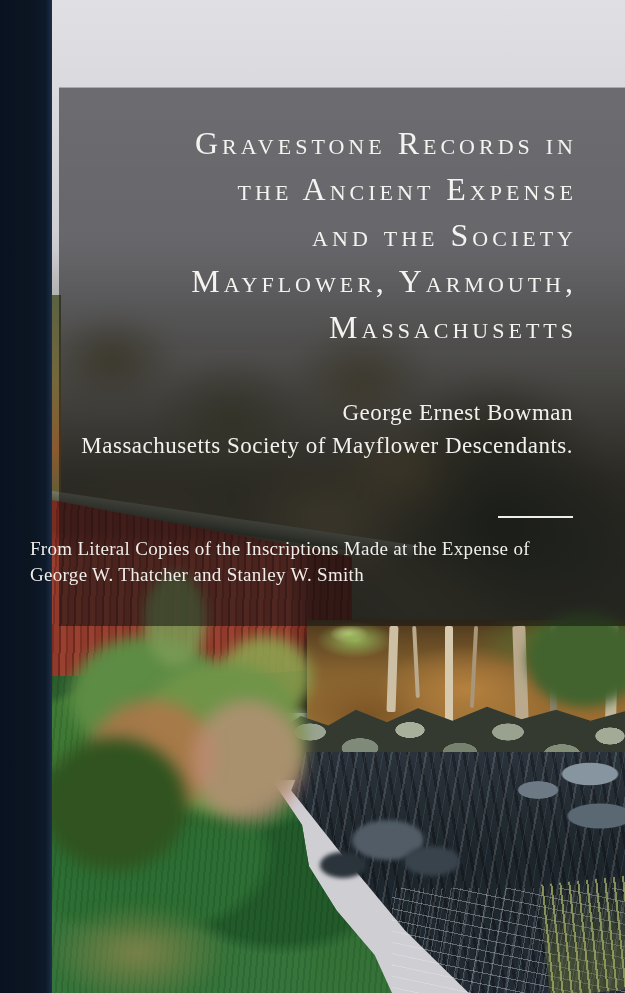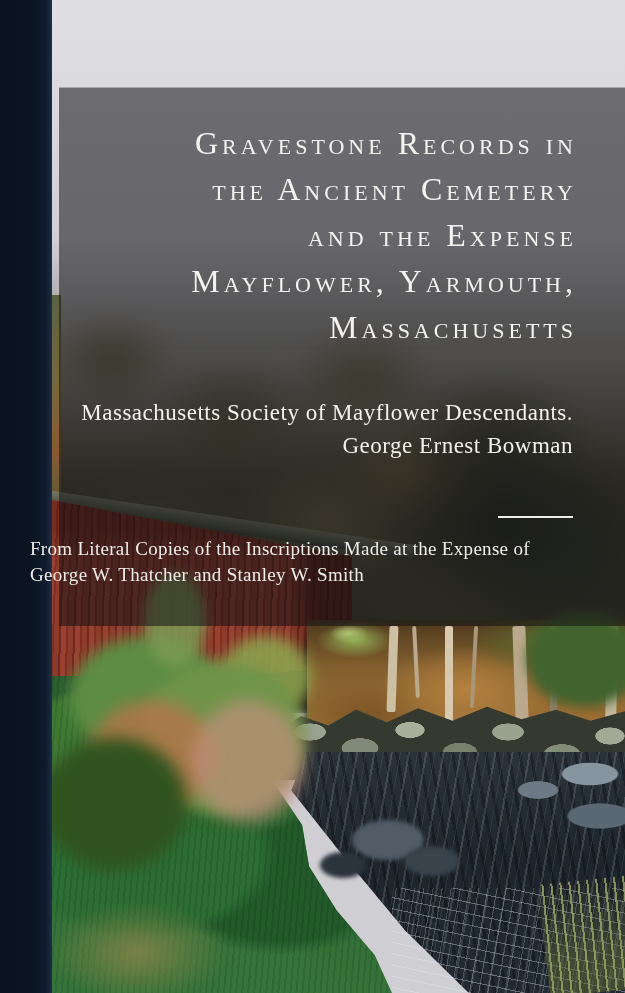--- a/index.html
+++ b/index.html
@@ -228,29 +228,29 @@
     <div class="bush b7"></div>
     <div class="green-right"></div>
     <div class="reeds"></div>
   </div>
 
   <div class="overlay"></div>
 
   <div class="textlayer">
     <div class="title-block">
       <div>Gravestone Records in</div>
-      <div>the Ancient Cemetery</div>
-      <div>and the Expense</div>
+      <div>the Ancient Expense</div>
+      <div>and the Society</div>
       <div>Mayflower, Yarmouth,</div>
       <div>Massachusetts</div>
     </div>
 
     <div class="author-block">
+      <div>George Ernest Bowman</div>
       <div>Massachusetts Society of Mayflower Descendants.</div>
-      <div>George Ernest Bowman</div>
     </div>
 
     <div class="divider"></div>
 
     <div class="subtitle-block">
       <div>From Literal Copies of the Inscriptions Made at the Expense of</div>
       <div>George W. Thatcher and Stanley W. Smith</div>
     </div>
   </div>
 

